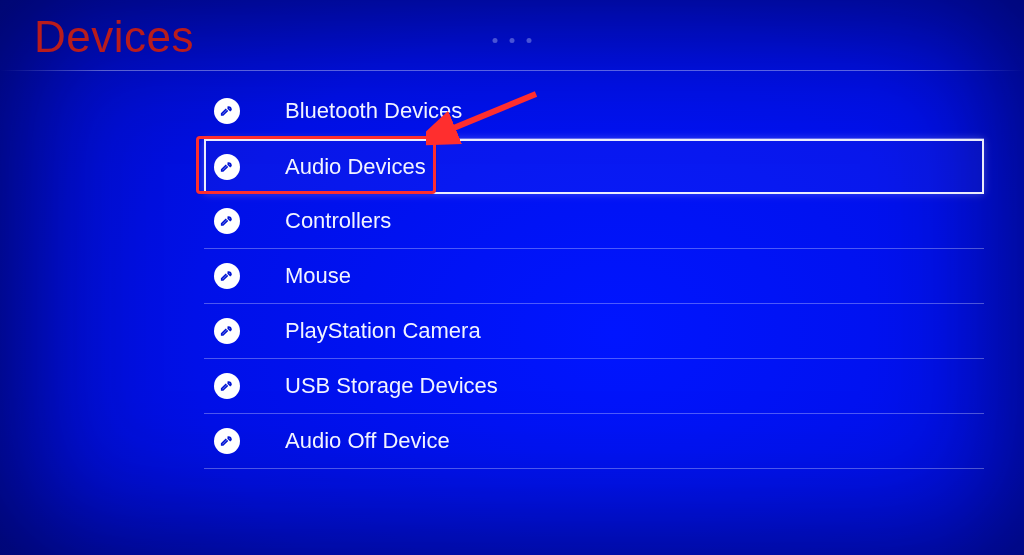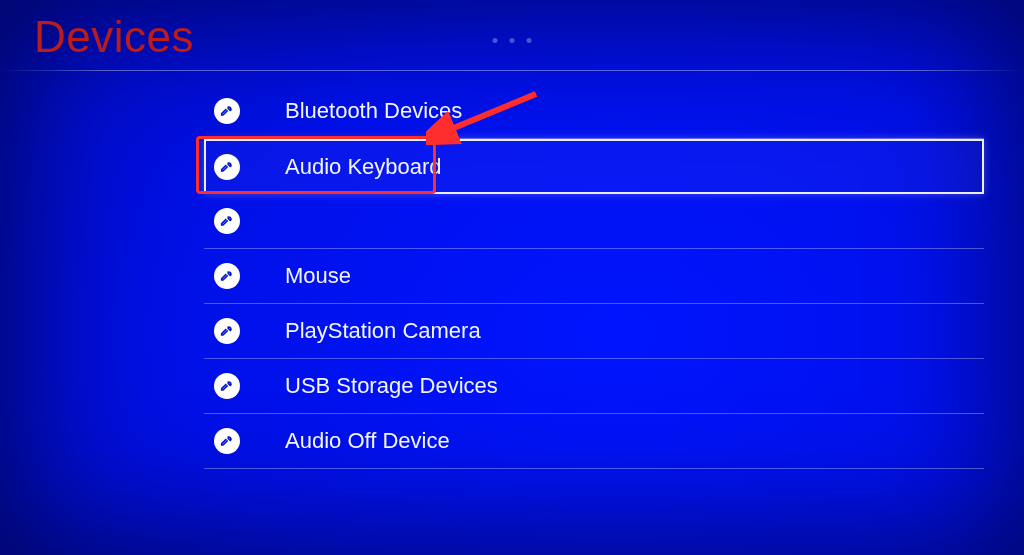--- a/index.html
+++ b/index.html
@@ -118,29 +118,30 @@
     </span>
     <span class="label">Bluetooth Devices</span>
   </div>
 
   <div class="menu-item selected">
     <span class="icon">
       <svg viewBox="0 0 24 24">
           <path d="M14 6a4 4 0 0 1 4 4l-1.2 1.2-3-3L14 6zM13 11l-7 7-2 0 0-2 7-7"></path>
         </svg>
     </span>
-    <span class="label">Audio Keyboard</span>
+    <span class="label">Audio Devices</span>
   </div>
 
   <div class="menu-item">
     <span class="icon">
       <svg viewBox="0 0 24 24">
           <path d="M14 6a4 4 0 0 1 4 4l-1.2 1.2-3-3L14 6zM13 11l-7 7-2 0 0-2 7-7"></path>
         </svg>
     </span>
+    <span class="label">Controllers</span>
   </div>
 
 
   <div class="menu-item">
     <span class="icon">
       <svg viewBox="0 0 24 24">
           <path d="M14 6a4 4 0 0 1 4 4l-1.2 1.2-3-3L14 6zM13 11l-7 7-2 0 0-2 7-7"></path>
         </svg>
     </span>
     <span class="label">Mouse</span>

